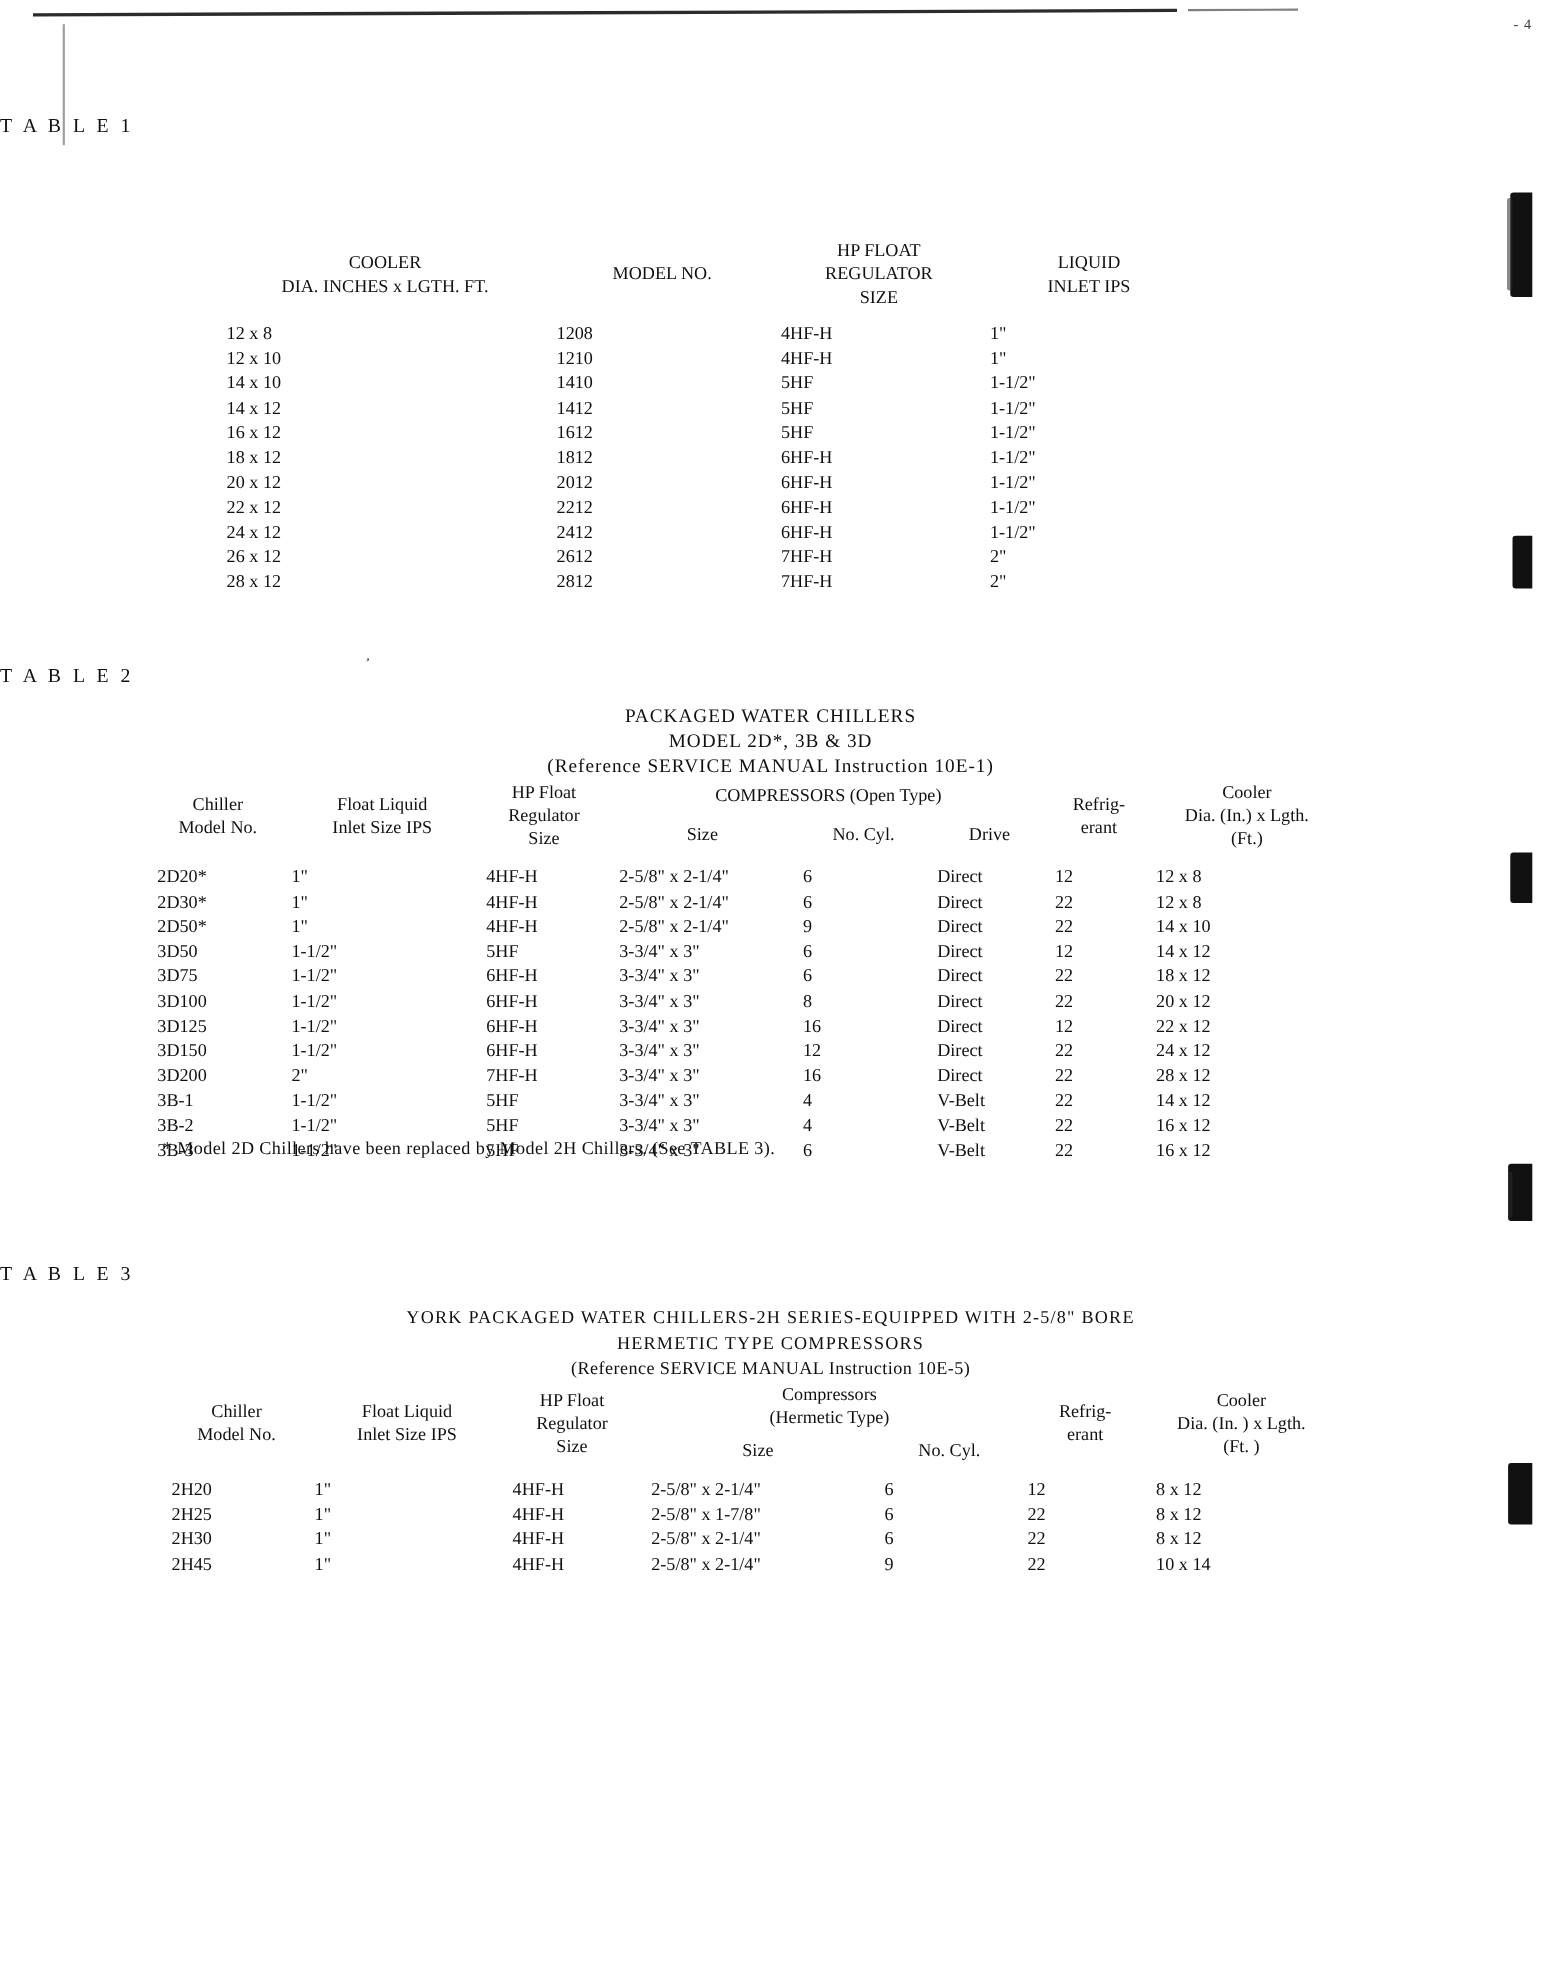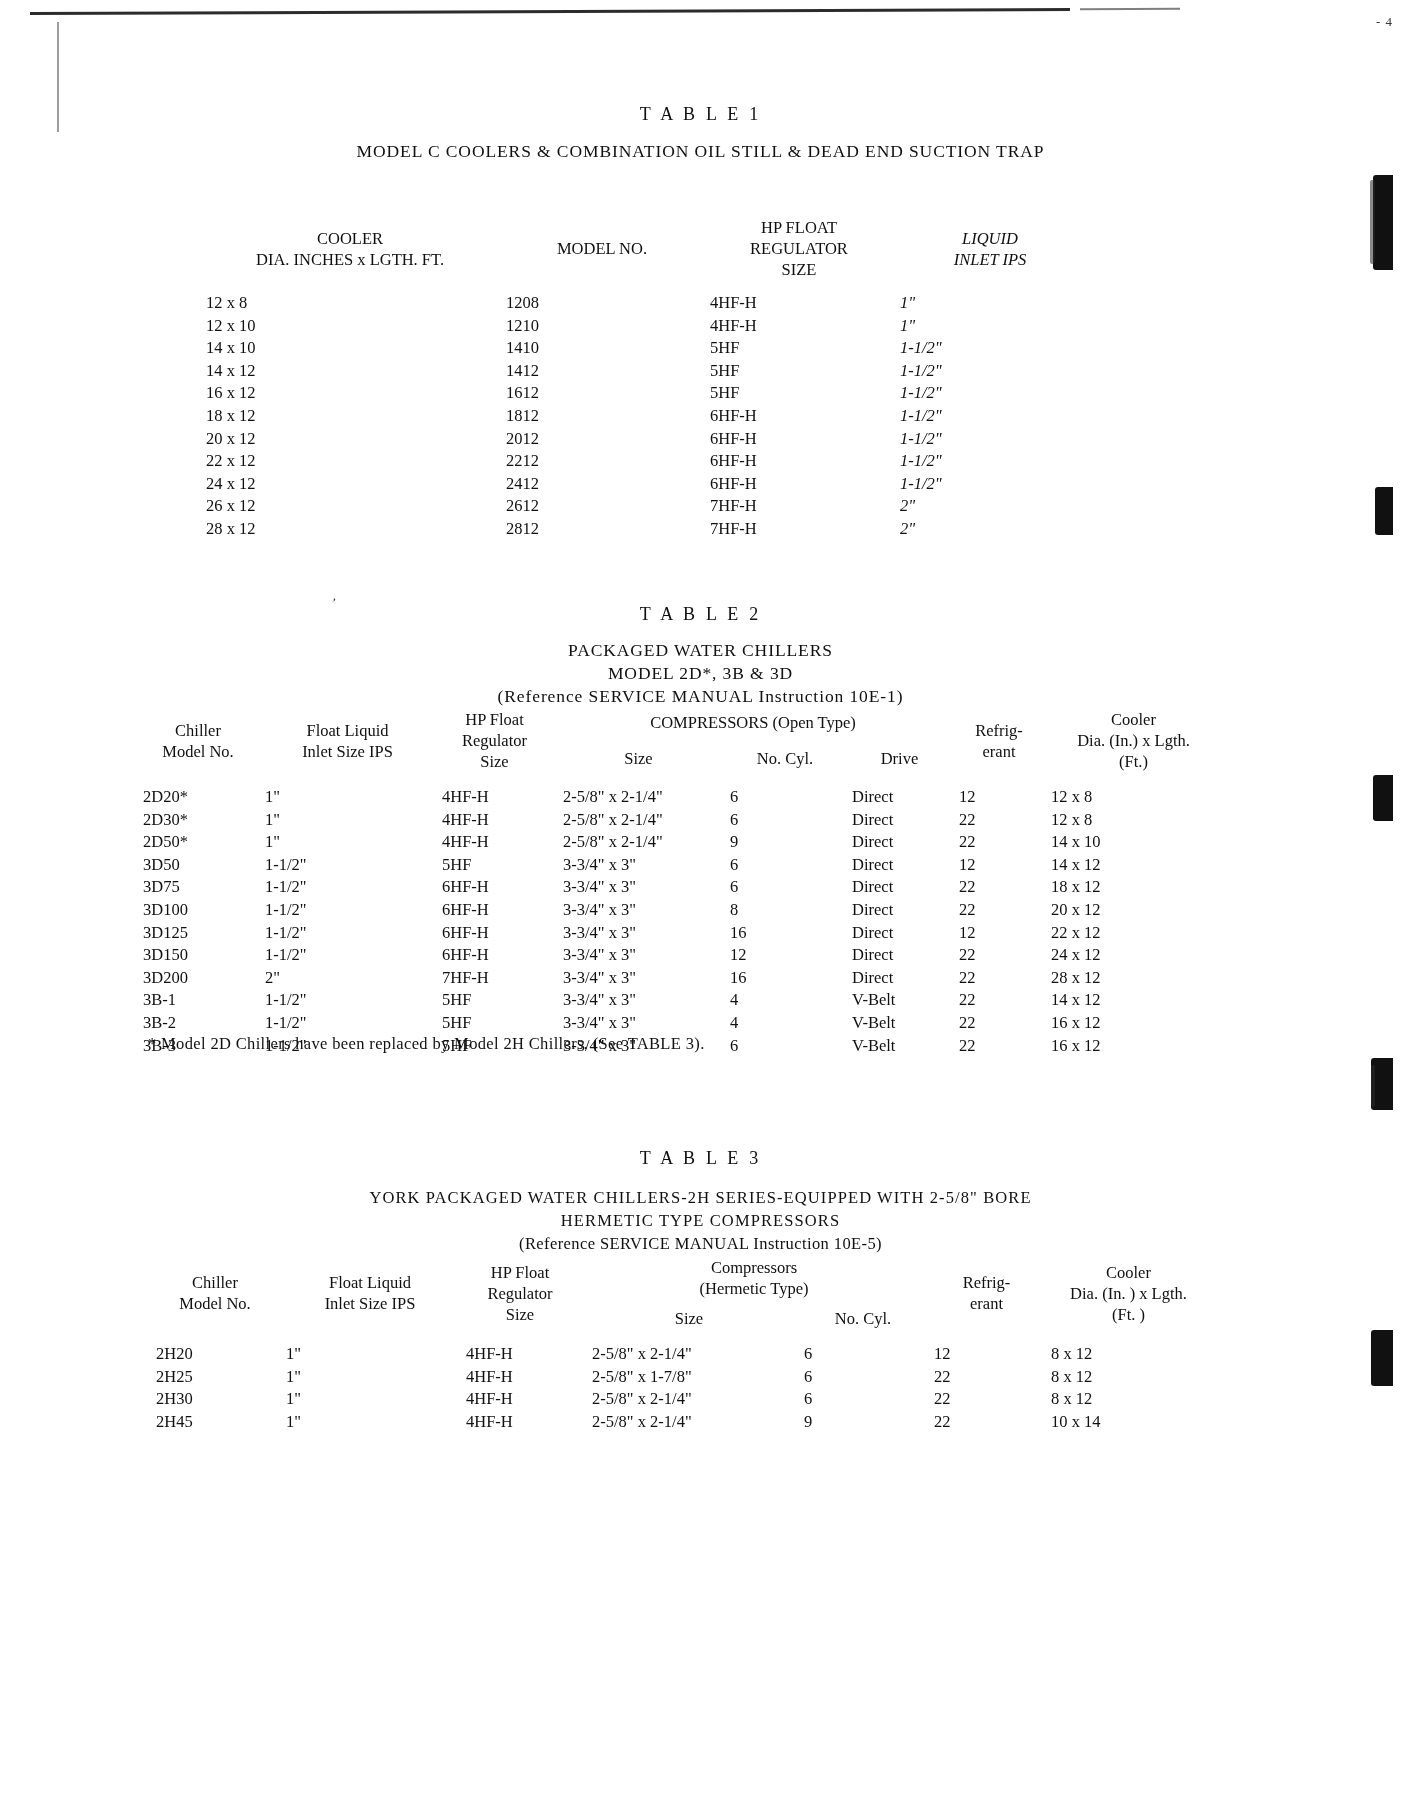--- a/index.html
+++ b/index.html
@@ -77,21 +77,20 @@
     opacity: .55;
     border-radius: 2px;
   }
   .punch-soft.s1 { top: 180px; width: 5px; height: 84px; }
   .punch-soft.s2 { top: 1065px; width: 4px; height: 42px; }
 
   
   .table-label {
     position: absolute;
     width: 100%;
-    text-align: center;
     font-size: 18px;
     letter-spacing: 3.2px;
     font-family: "Liberation Serif", serif;
   }
   .caption {
     position: absolute;
     width: 100%;
     text-align: center;
     font-size: 17.5px;
     letter-spacing: .9px;
@@ -130,21 +129,21 @@
   .rb { border-right: 2.2px solid #111; }
   .tb { border-top: 2.2px solid #111; }
   .bb { border-bottom: 2.2px solid #111; }
   .thin-b { border-bottom: 1.6px solid #111; }
 
   
   #table1 { left: 200px; top: 213px; }
   #table1 .c1 { width: 288px; }
   #table1 .c2 { width: 192px; }
   #table1 .c3 { width: 178px; }
-  #table1 .c4 { width: 180px; font-style: italic; }
+  #table1 .c4 { width: 180px; }
   #table1 .body-pad { padding-top: 7px; padding-bottom: 8px; }
 
   
   #table2 { left: 137px; top: 705px; }
   #table2 .c1 { width: 110px; }
   #table2 .c2 { width: 165px; }
   #table2 .c3 { width: 105px; }
   #table2 .c4 { width: 155px; }
   #table2 .c5 { width: 110px; }
   #table2 .c6 { width: 95px; }
@@ -184,21 +183,20 @@
   <div class="punch p1"></div>
   <div class="punch-soft s1"></div>
   <div class="punch p2"></div>
   <div class="punch p3"></div>
   <div class="punch p4"></div>
   <div class="punch-soft s2"></div>
   <div class="punch p5"></div>
 
   <div class="table-label" style="top:104px;">T A B L E   1</div>
   <div class="caption" style="top:140px;">
-    <span class="stack">MODEL C COOLERS &amp; COMBINATION OIL STILL &amp; DEAD END SUCTION TRAP</span>
   </div>
 
   <table class="doc-table" id="table1">
     <thead>
       <tr>
         <th class="hcell c1 lb tb bb">
           <span class="stack">COOLER</span>
           <span class="stack">DIA. INCHES x LGTH. FT.</span>
         </th>
         <th class="hcell c2 lb tb bb">

